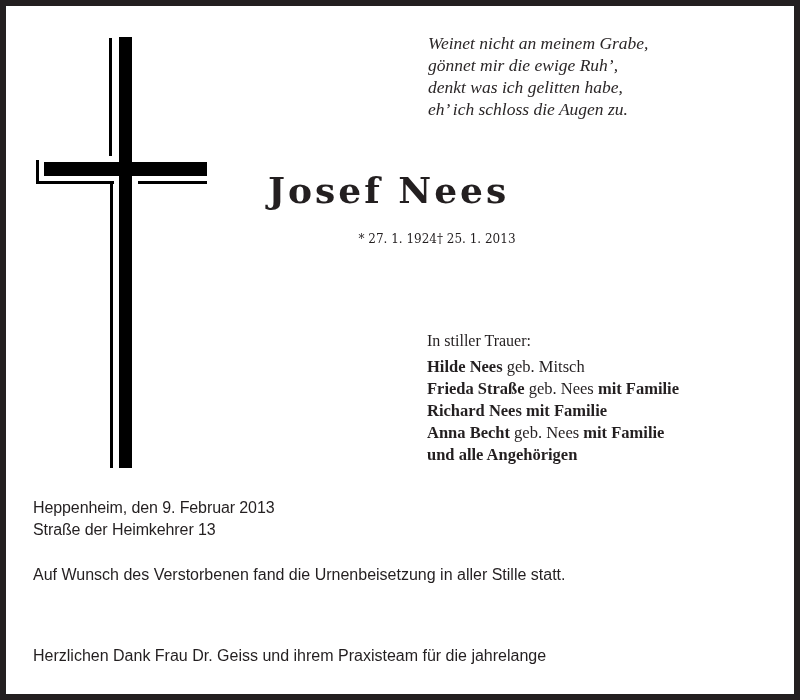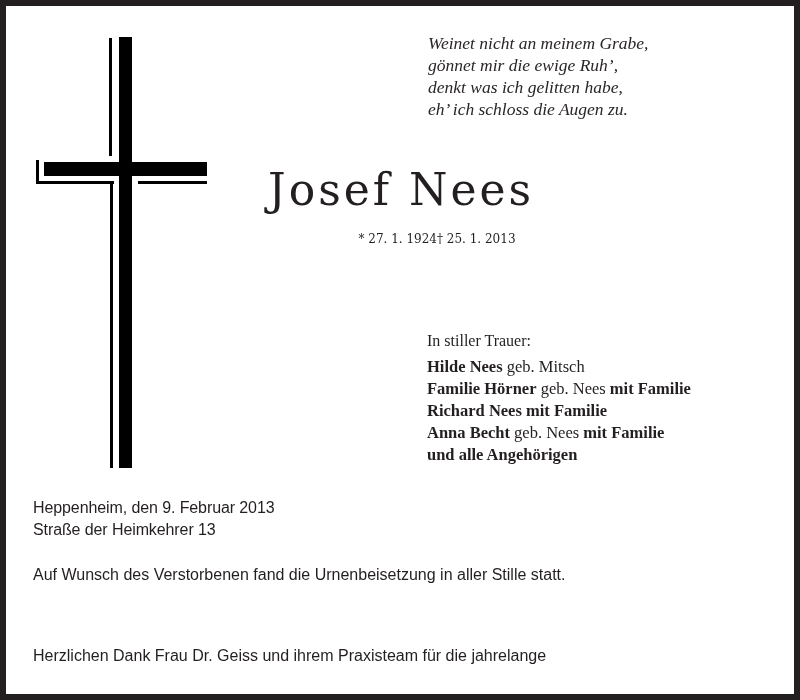--- a/index.html
+++ b/index.html
@@ -8,22 +8,22 @@
     position: absolute; left: 0; top: 0; width: 800px; height: 700px;
     box-sizing: border-box;
     border-top: 6px solid #231f20; border-left: 6px solid #231f20;
     border-right: 6px solid #231f20; border-bottom: 6px solid #231f20;
     background: #ffffff;
   }
   .txt { position: absolute; color: #231f20; font-family: Liberation Serif, serif; white-space: nowrap; }
   .poem { left: 428px; top: 32px; font-style: italic; font-size: 17.5px; line-height: 22px; color: #2a2627; }
   .poem div { height: 22px; }
   .name {
-    left: 268px; top: 160px; font-family: "DejaVu Serif", serif; font-weight: normal;
-    font-size: 44px; letter-spacing: 3px; line-height: 60px; color: #231f20;
+    left: 268px; top: 160px; font-family: "DejaVu Serif", serif; font-weight: bold;
+    font-size: 36px; letter-spacing: 3px; line-height: 60px; color: #231f20;
   }
   .dates { left: 272px; top: 228px; font-family: "DejaVu Serif", serif; font-size: 12px; line-height: 22px; text-align: right; }
   .dates span { display: inline-block; }
   .dates .born { width: 165px; }
   .mourn { left: 427px; top: 330px; font-size: 16.5px; line-height: 22px; }
   .mourn .label { margin-bottom: 4px; font-size: 16px; }
   .mourn .row { height: 22px; }
   .mourn b { font-weight: bold; }
   .mourn .light { font-weight: normal; }
   .place { left: 33px; top: 497px; font-size: 16px; line-height: 22px; font-family: "Liberation Sans", sans-serif; letter-spacing: -0.1px; }
@@ -64,21 +64,21 @@
 
 <div class="txt name">Josef Nees</div>
 
 <div class="txt dates">
   <span class="born">* 27. 1. 1924</span><span>† 25. 1. 2013</span>
 </div>
 
 <div class="txt mourn">
   <div class="label">In stiller Trauer:</div>
   <div class="row"><b>Hilde Nees</b><span class="light"> geb. Mitsch</span></div>
-  <div class="row"><b>Familie Hörner</b><span class="light"> geb. Nees </span><b>mit Familie</b></div>
+  <div class="row"><b>Frieda Straße</b><span class="light"> geb. Nees </span><b>mit Familie</b></div>
   <div class="row"><b>Richard Nees mit Familie</b></div>
   <div class="row"><b>Anna Becht</b><span class="light"> geb. Nees </span><b>mit Familie</b></div>
   <div class="row"><b>und alle Angehörigen</b></div>
 </div>
 
 <div class="txt place">
   <div>Heppenheim, den 9. Februar 2013</div>
   <div>Straße der Heimkehrer 13</div>
 </div>
 

